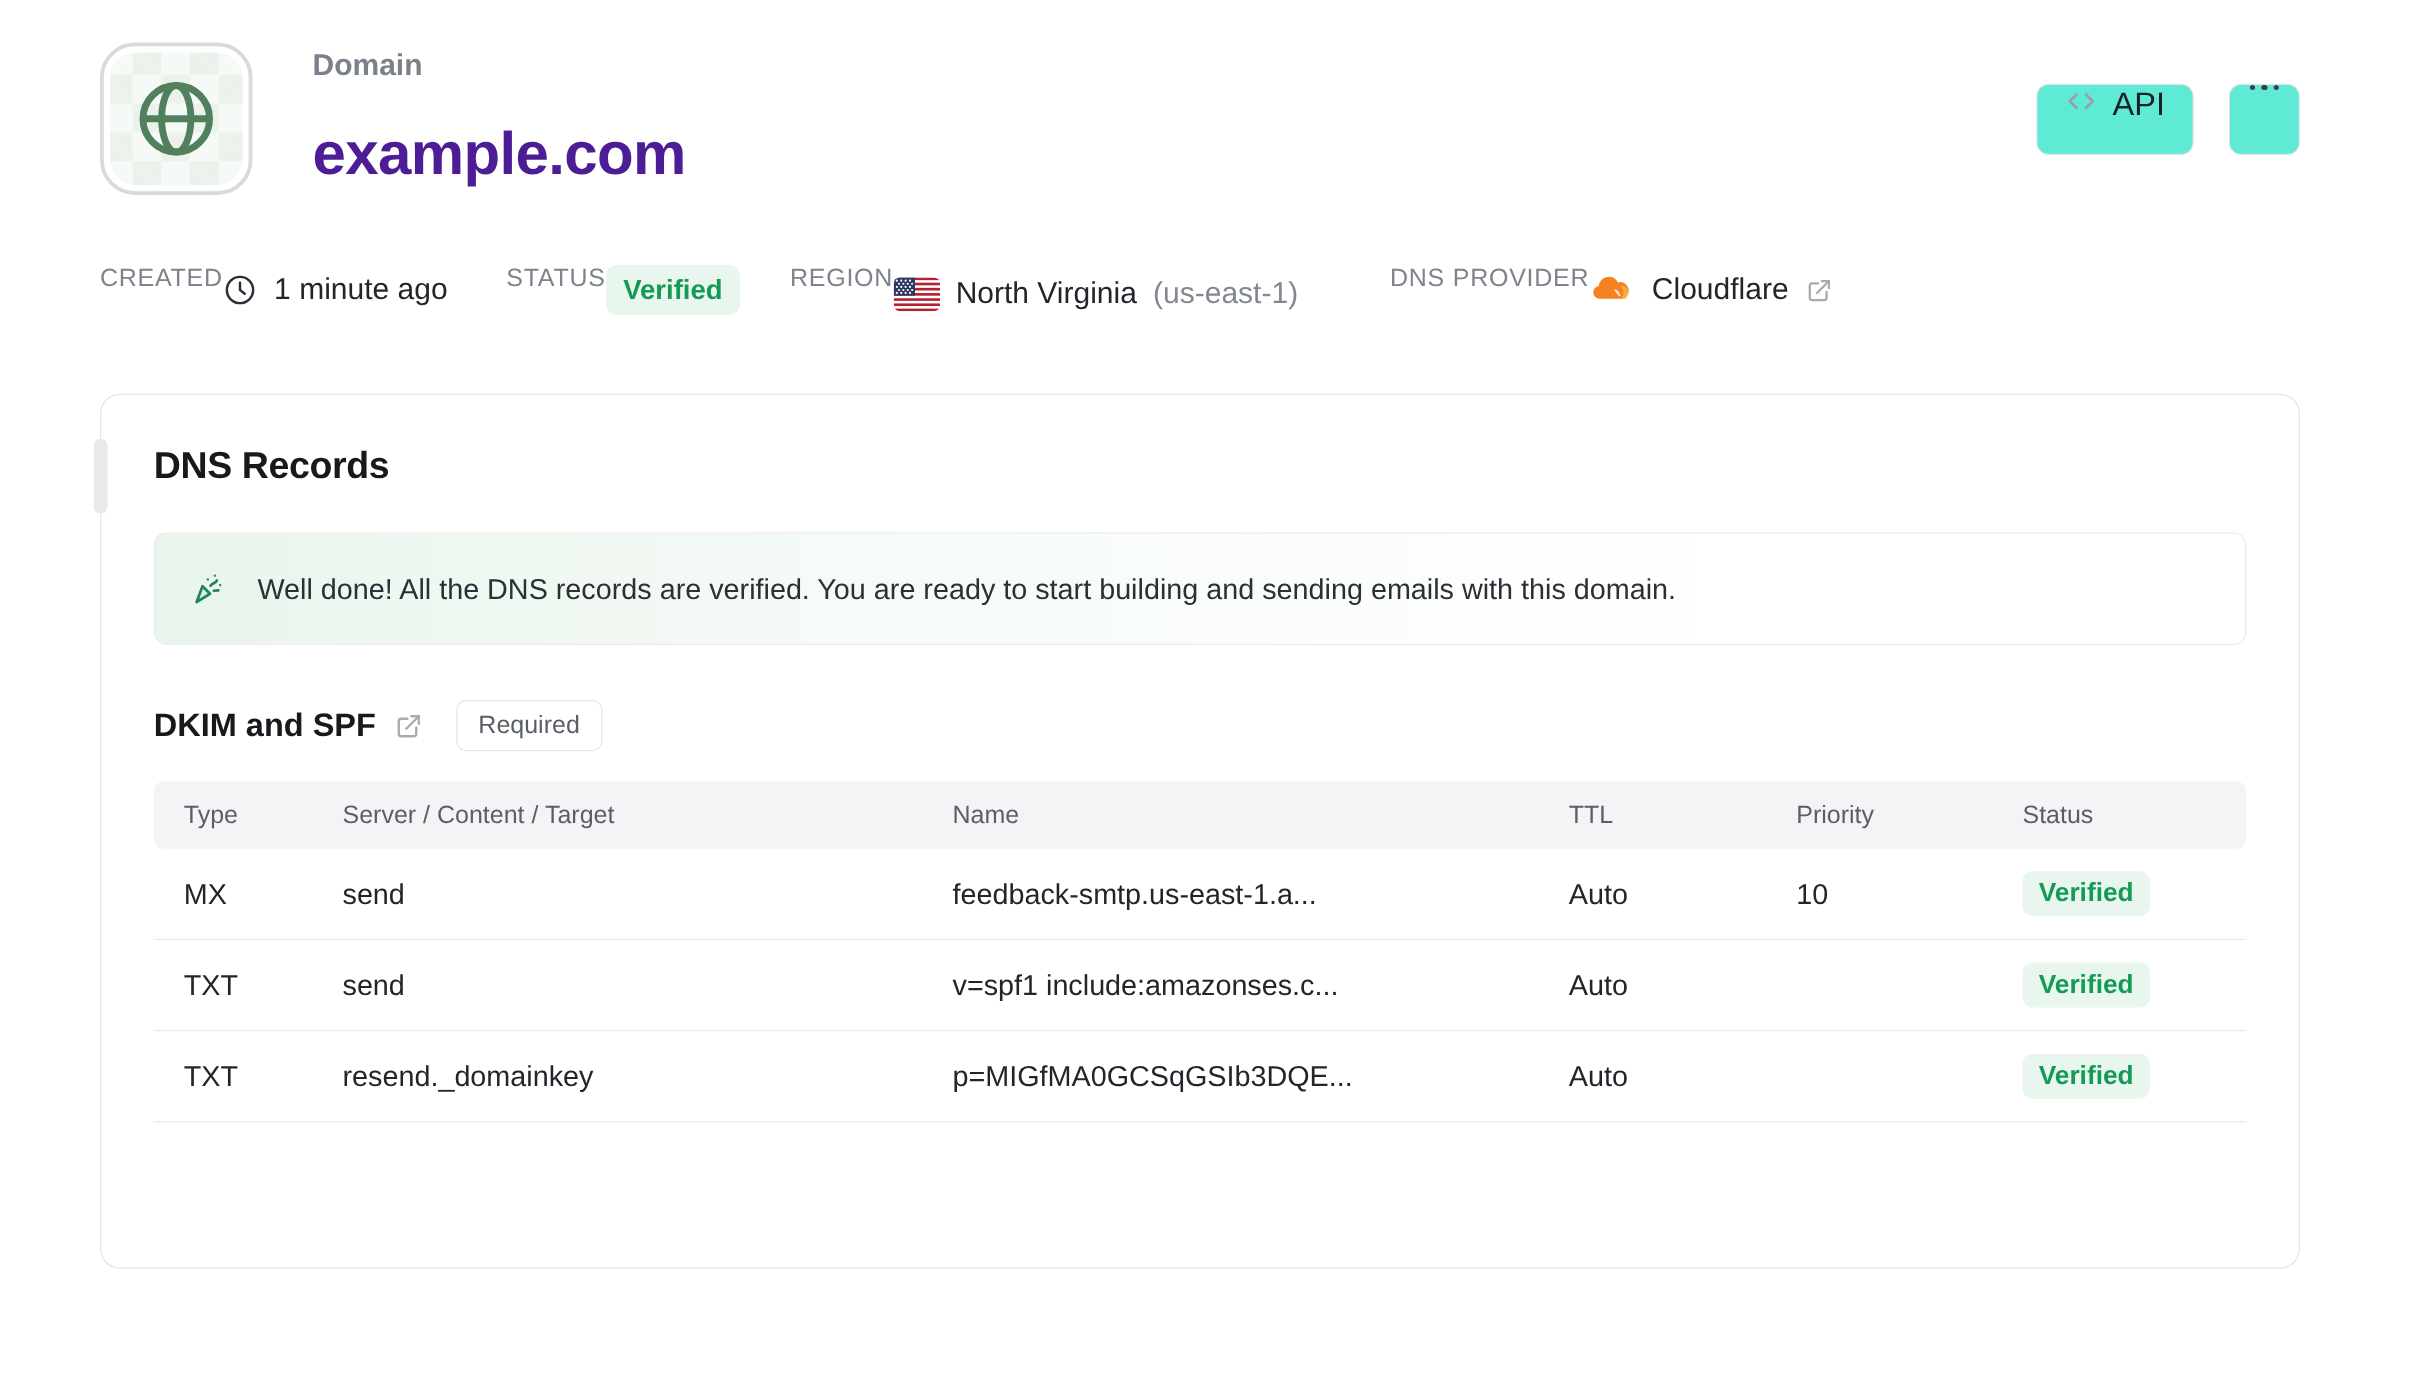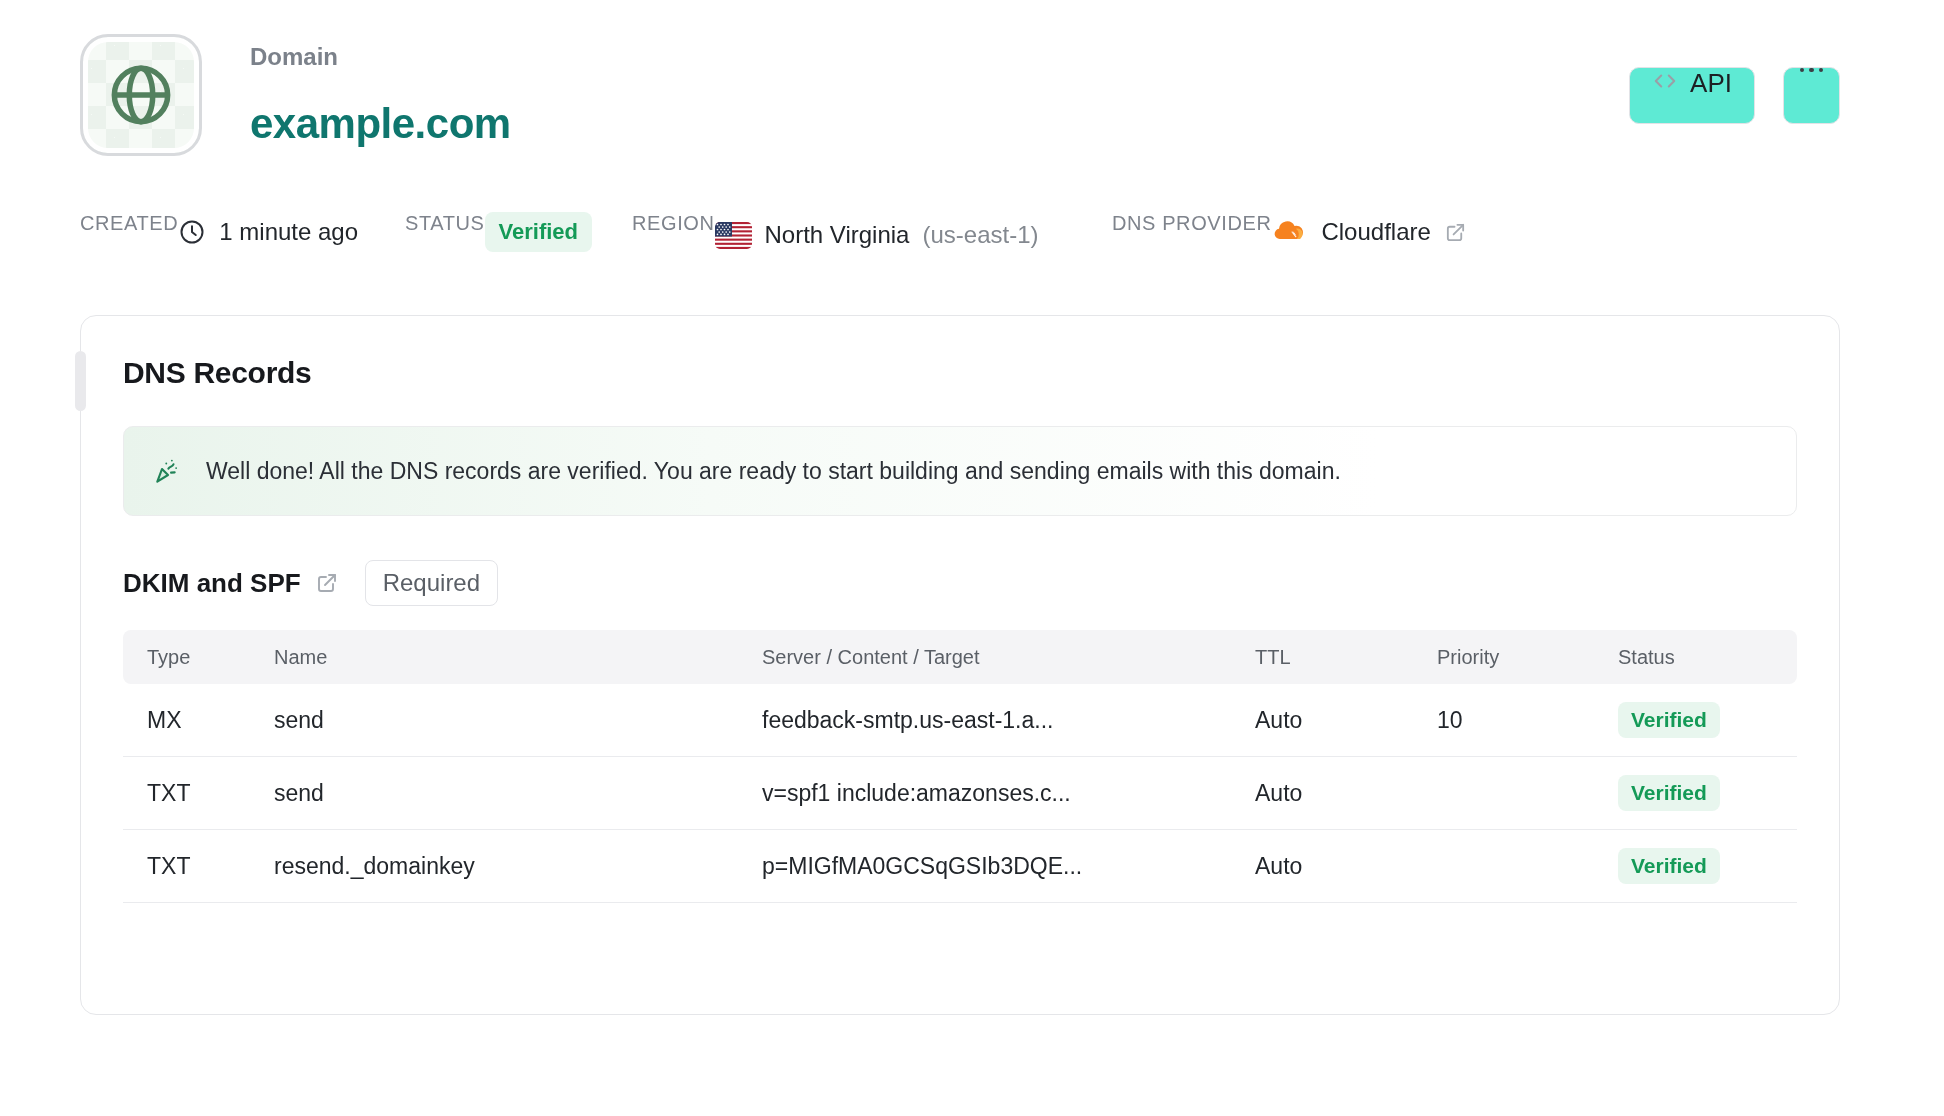--- a/index.html
+++ b/index.html
@@ -15,21 +15,21 @@
     box-shadow: inset 0 0 0 5px #ffffff;
     background-color:#f6faf6;
     background-image:
       linear-gradient(45deg,#ebf2ec 25%,transparent 25%,transparent 75%,#ebf2ec 75%),
       linear-gradient(45deg,#ebf2ec 25%,transparent 25%,transparent 75%,#ebf2ec 75%);
     background-size:46px 46px; background-position:0 0,23px 23px;
     display:flex; align-items:center; justify-content:center;
   }
   .header-info { margin-left:48px; }
   .header-label { font-size:24px; font-weight:700; color:#7b818a; margin-bottom:8px; }
-  .header-title { font-size:42px; font-weight:700; color:#0f766e; letter-spacing:-0.5px;margin-top:29px; }
+  .header-title { font-size:48px; font-weight:700; color:#4c1d95; letter-spacing:-0.5px;margin-top:29px; }
   .header-actions { margin-left:auto; display:flex; gap:28px; align-items:center; }
   .btn {
     display:flex; align-items:flex-start; gap:12px; cursor:pointer;
     background:#5eead4; border:1px solid #e2e3e7; border-radius:10px;
     height:57px; padding:0 22px; font-size:26px; color:#1c2024;
     font-family:inherit;
   }
   .btn-more { width:57px; justify-content:center; gap:5px; padding:0; }
   .dot { width:4.5px; height:4.5px; border-radius:50%; background:#3a3f45; }
 
@@ -64,21 +64,21 @@
     border:1px solid #ebeced; border-radius:10px;
     padding:28px 26px;
     background:linear-gradient(90deg,#e9f4ec 0%,#f6fbf7 35%,#ffffff 75%);
     font-size:23px; color:#2b2f36;
   }
 
   .section-header { margin-top:44px; display:flex; align-items:center; gap:16px; }
   .section-title { font-size:26px; font-weight:700; color:#17191d; display:flex; align-items:center; gap:14px; }
   .badge-required {
     margin-left:10px; border:1px solid #e3e4e8; border-radius:8px;
-    font-size:24px; color:#5a5f66; padding:8px 17px; background:#ffffff;
+    font-size:20px; color:#5a5f66; padding:8px 17px; background:#ffffff;
   }
 
   
   .table { margin-top:24px; width:100%; }
   .t-row { display:grid; grid-template-columns:127px 488px 493px 182px 181px 1fr; align-items:center; }
   .t-head { background:#f4f4f6; border-radius:8px; height:54px; }
   .t-head .t-cell { font-size:20px; color:#5a5f66; font-weight:400; }
   .t-cell { padding-left:24px; }
   .t-body .t-row { height:73px; border-bottom:1px solid #eaebee; font-size:23px; color:#22262b; }
   .cell-badge .badge-verified { font-size:21px; padding:6px 13px; }
@@ -248,22 +248,22 @@
             <line x1="10" y1="14" x2="20" y2="4"></line>
           </svg>
         </span>
       </span>
       <span class="badge-required">Required</span>
     </div>
 
     <div class="table">
       <div class="t-row t-head">
         <div class="t-cell">Type</div>
+        <div class="t-cell">Server / Content / Target</div>
         <div class="t-cell">Name</div>
-        <div class="t-cell">Server / Content / Target</div>
         <div class="t-cell">TTL</div>
         <div class="t-cell">Priority</div>
         <div class="t-cell">Status</div>
       </div>
       <div class="t-body" id="table-body">
   <div class="t-row">
     <div class="t-cell">MX</div>
     <div class="t-cell">send</div>
     <div class="t-cell">feedback-smtp.us-east-1.a...</div>
     <div class="t-cell">Auto</div>

